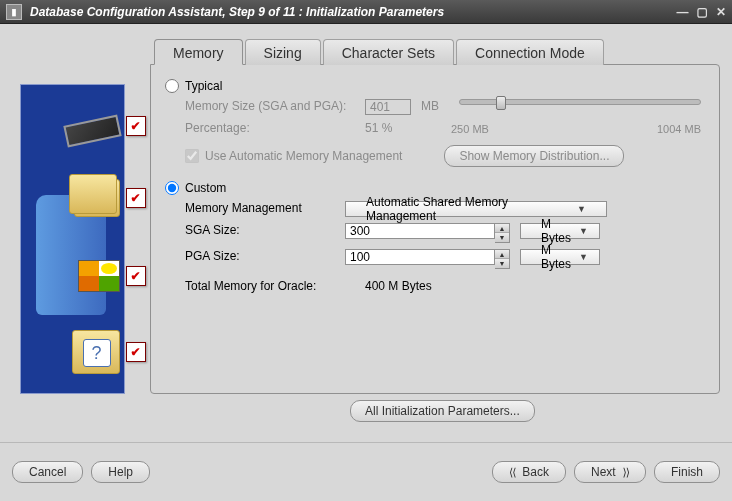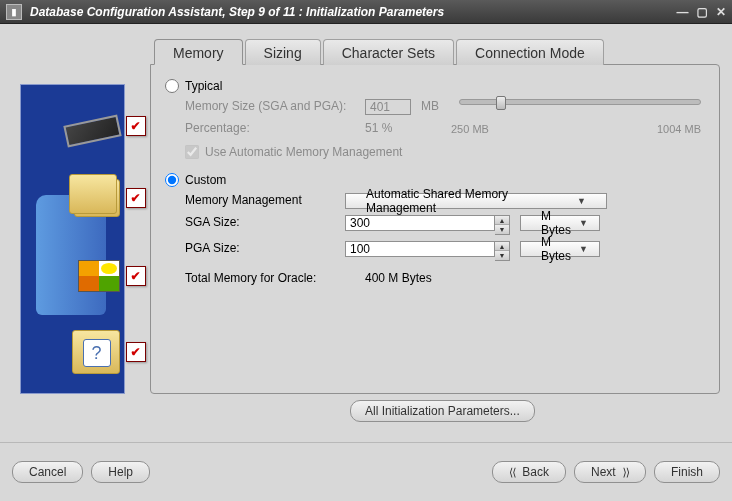--- a/index.html
+++ b/index.html
@@ -321,20 +321,21 @@
                 <div class="slider-labels">
                   <span>250 MB</span>
                   <span>1004 MB</span>
                 </div>
               </div>
             </div>
             <div class="check-row">
               <input type="checkbox" checked="" disabled="" style="">
               <span>Use Automatic Memory Management</span>
               <span style="width:30px"></span>
+              <button class="btn disabled" disabled="">Show Memory Distribution...</button>
             </div>
           </div>
 
           <div class="radio-row" style="margin-top:14px">
             <input type="radio" name="mode" checked="" style="">
             <span>Custom</span>
           </div>
 
           <div class="indent">
             <div class="form-row">

